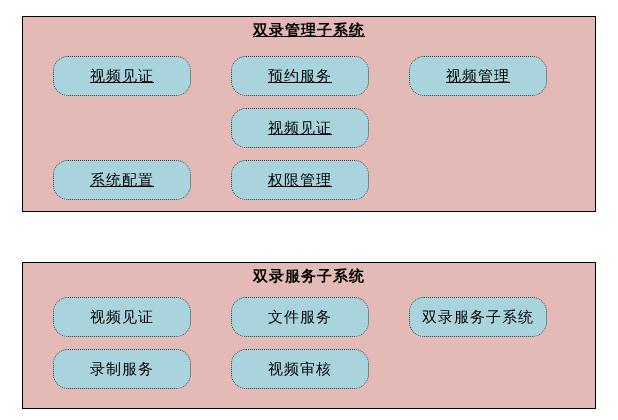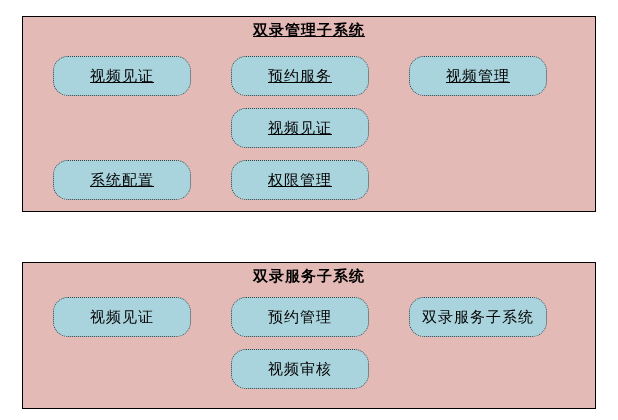--- a/index.html
+++ b/index.html
@@ -82,19 +82,20 @@
       <div class="node r2 c2">视频见证</div>
       <div class="node r3 c1">系统配置</div>
       <div class="node r3 c2">权限管理</div>
     </div>
   </section>
 
   <section class="group-box svc">
     <div class="box-title">双录服务子系统</div>
     <div class="node-grid">
       <div class="node r1 c1">视频见证</div>
-      <div class="node r1 c2">预约管理</div>
+      <div class="node r1 c2">文件服务</div>
       <div class="node r1 c3">双录服务子系统</div>
+      <div class="node r2 c1">录制服务</div>
       <div class="node r2 c2">视频审核</div>
     </div>
   </section>
 
 </div>
 
 </body></html>

